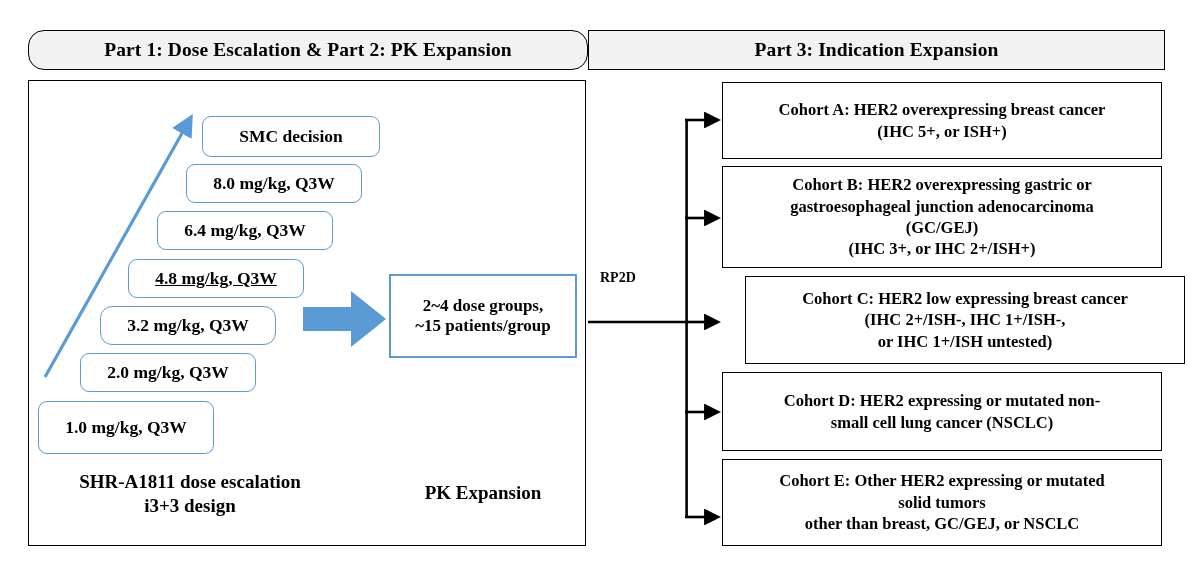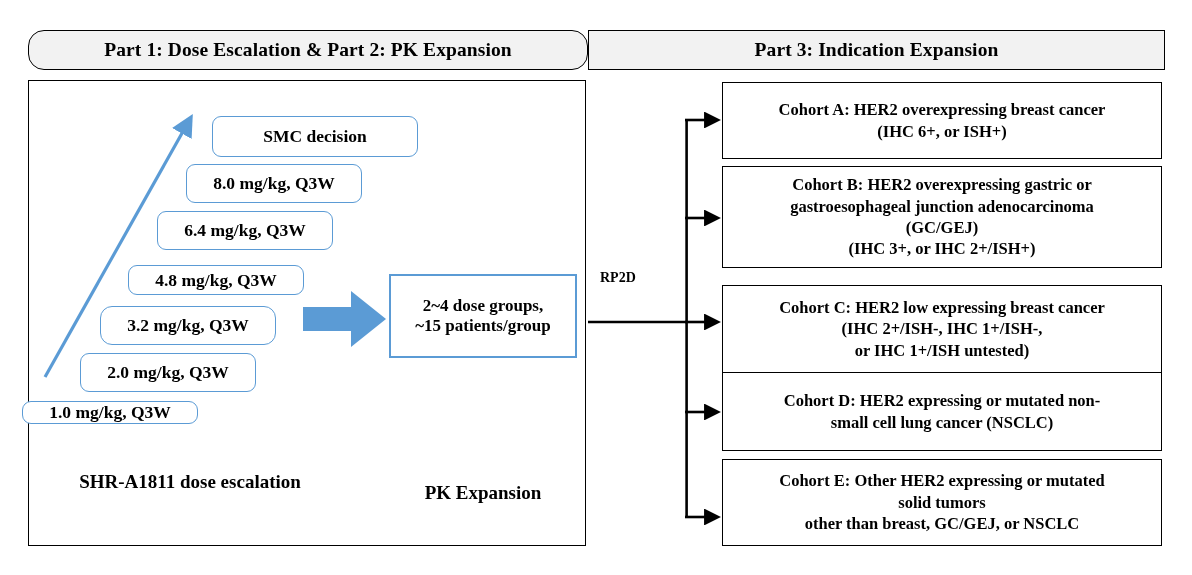--- a/index.html
+++ b/index.html
@@ -173,40 +173,41 @@
   <svg id="escalation-arrow" viewBox="0 0 180 285">
     <defs>
       <marker id="blue-head" markerWidth="7" markerHeight="7" refX="5.2" refY="3.5" orient="auto">
         <path d="M0,0 L7,3.5 L0,7 z" fill="#5B9BD5"></path>
       </marker>
     </defs>
     <line x1="15" y1="272" x2="160" y2="14" stroke="#5B9BD5" stroke-width="3.2" marker-end="url(#blue-head)"></line>
   </svg>
 
   <div id="dose-boxes">
-      <div class="dose-box" style="left: 212px; top: 116px; width: 206px; height: 41px;">SMC decision</div>
+      <div class="dose-box" style="left: 202px; top: 116px; width: 178px; height: 41px;">SMC decision</div>
       <div class="dose-box" style="left: 186px; top: 164px; width: 176px; height: 39px;">8.0 mg/kg, Q3W</div>
       <div class="dose-box" style="left: 157px; top: 211px; width: 176px; height: 39px;">6.4 mg/kg, Q3W</div>
-      <div class="dose-box" style="left: 128px; top: 265px; width: 176px; height: 30px;">4.8 mg/kg, Q3W</div>
+      <div class="dose-box" style="left: 128px; top: 259px; width: 176px; height: 39px; text-decoration: underline;">4.8 mg/kg, Q3W</div>
       <div class="dose-box" style="left: 100px; top: 306px; width: 176px; height: 39px; border-radius: 12px;">3.2 mg/kg, Q3W</div>
       <div class="dose-box" style="left: 80px; top: 353px; width: 176px; height: 39px;">2.0 mg/kg, Q3W</div>
-      <div class="dose-box" style="left: 22px; top: 401px; width: 176px; height: 23px;">1.0 mg/kg, Q3W</div>
+      <div class="dose-box" style="left: 38px; top: 401px; width: 176px; height: 53px;">1.0 mg/kg, Q3W</div>
     </div>
 
   <svg id="blue-block-arrow" viewBox="0 0 84 62">
     <path d="M0,19 L48,19 L48,3 L83,31 L48,59 L48,43 L0,43 Z" fill="#5B9BD5"></path>
   </svg>
 
   <div id="pk-box">
     <div class="pk-line">2~4 dose groups,</div>
     <div class="pk-line">~15 patients/group</div>
   </div>
 
   <div id="caption-escalation" class="caption">
     <div>SHR-A1811 dose escalation</div>
+    <div>i3+3 design</div>
   </div>
   <div id="caption-pk" class="caption">PK Expansion</div>
 
   <div id="rp2d-label">RP2D</div>
 
   <svg id="connector-tree" viewBox="0 0 140 466">
     <defs>
       <marker id="blk-head" markerWidth="6.5" markerHeight="6.5" refX="4.6" refY="3.25" orient="auto">
         <path d="M0,0 L6.5,3.25 L0,6.5 z" fill="#000000"></path>
       </marker>
@@ -219,29 +220,29 @@
     <line x1="97" y1="40" x2="128" y2="40" stroke="#000000" stroke-width="2.6" marker-end="url(#blk-head)"></line>
     <line x1="97" y1="138" x2="128" y2="138" stroke="#000000" stroke-width="2.6" marker-end="url(#blk-head)"></line>
     <line x1="97" y1="242" x2="128" y2="242" stroke="#000000" stroke-width="2.6" marker-end="url(#blk-head)"></line>
     <line x1="97" y1="332" x2="128" y2="332" stroke="#000000" stroke-width="2.6" marker-end="url(#blk-head)"></line>
     <line x1="97" y1="437" x2="128" y2="437" stroke="#000000" stroke-width="2.6" marker-end="url(#blk-head)"></line>
   </svg>
 
   <div id="cohort-boxes">
       <div class="cohort-box" style="top: 82px; height: 77px;">
         <div class="cline">Cohort A: HER2 overexpressing breast cancer</div>
-        <div class="cline">(IHC 6+, or ISH+)</div>
+        <div class="cline">(IHC 5+, or ISH+)</div>
       </div>
       <div class="cohort-box" style="top: 166px; height: 102px;">
         <div class="cline">Cohort B: HER2 overexpressing gastric or</div>
         <div class="cline">gastroesophageal junction adenocarcinoma</div>
         <div class="cline">(GC/GEJ)</div>
         <div class="cline">(IHC 3+, or IHC 2+/ISH+)</div>
       </div>
-      <div class="cohort-box" style="top: 285px; height: 88px;">
+      <div class="cohort-box" style="top: 276px; height: 88px; margin-left: 23px;">
         <div class="cline">Cohort C: HER2 low expressing breast cancer</div>
         <div class="cline">(IHC 2+/ISH-, IHC 1+/ISH-,</div>
         <div class="cline">or IHC 1+/ISH untested)</div>
       </div>
       <div class="cohort-box" style="top: 372px; height: 79px;">
         <div class="cline">Cohort D: HER2 expressing or mutated non-</div>
         <div class="cline">small cell lung cancer (NSCLC)</div>
       </div>
       <div class="cohort-box" style="top: 459px; height: 87px;">
         <div class="cline">Cohort E: Other HER2 expressing or mutated</div>

